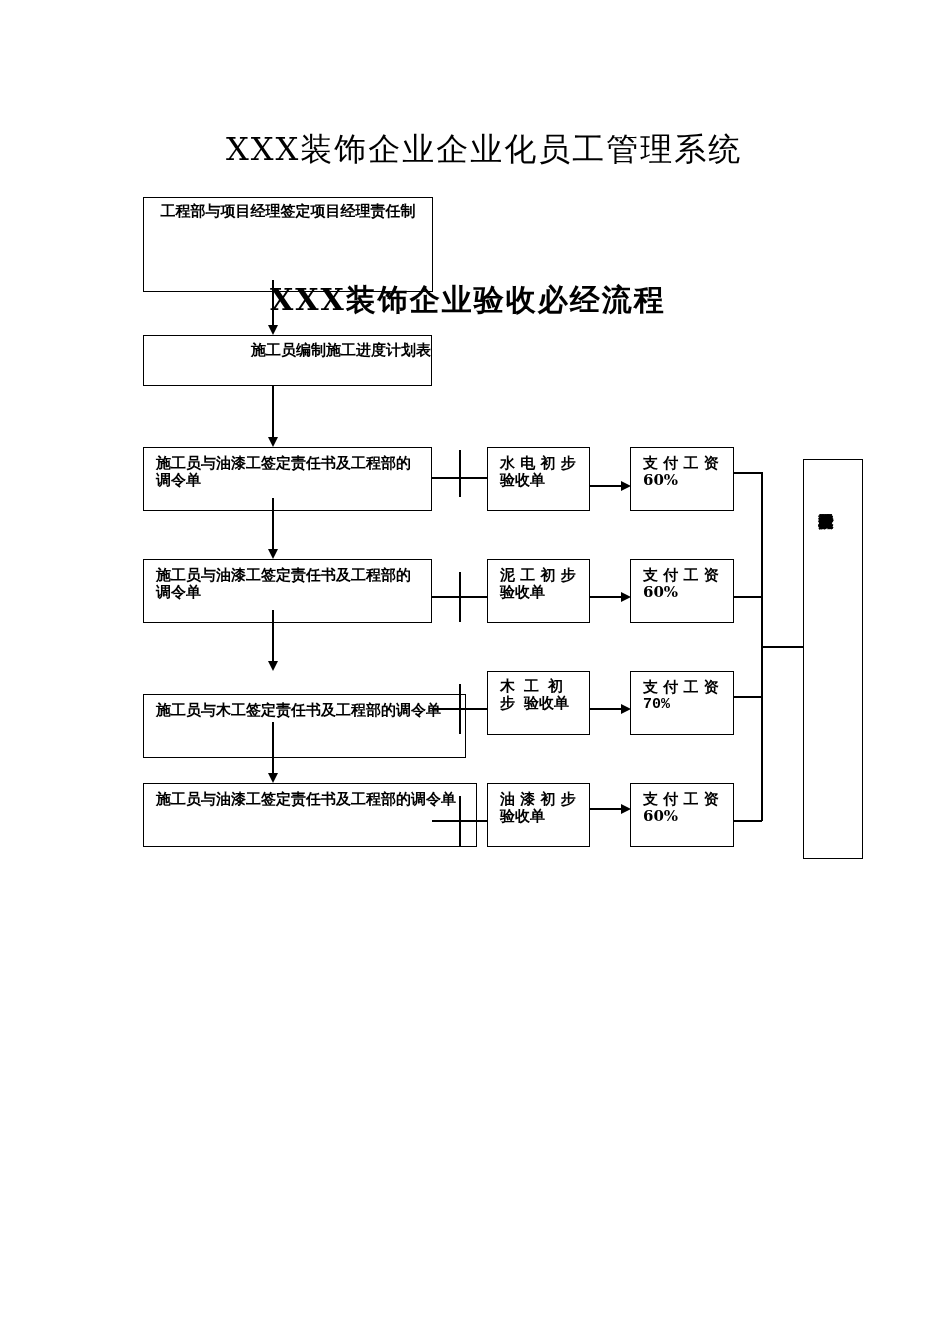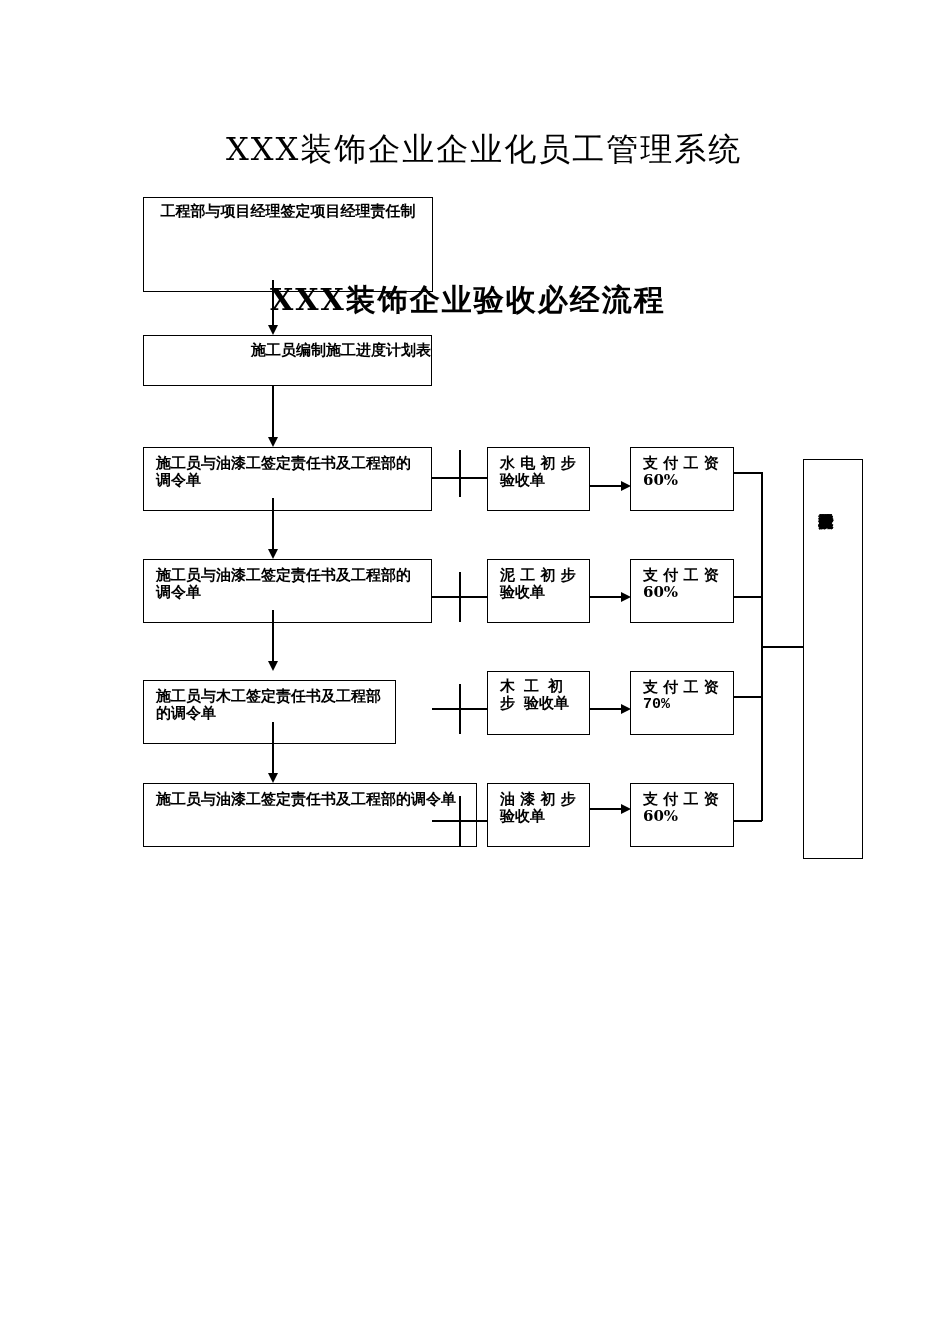--- a/index.html
+++ b/index.html
@@ -66,21 +66,21 @@
 <div class="arrow-right" style="left:621px; top:592px;"></div>
 <div class="box" style="left:630px; top:559px; width:104px; height:64px;">
   <div class="txt" style="padding:7px 8px 0 12px;">支 付 工 资</div>
   <div class="txt" style="padding:0 0 0 12px; font-family:'DejaVu Serif',serif;">60%</div>
 </div>
 <div class="hline" style="left:734px; top:596px; width:28px; height:1.5px;"></div>
 
 <div class="vline" style="left:272px; top:610px; width:1.5px; height:52px;"></div>
 <div class="arrow-down" style="left:268px; top:661px;"></div>
 
-<div class="box" style="left:143px; top:680px; width:253px; height:64px;">
+<div class="box" style="left:143px; top:694px; width:323px; height:64px;">
   <div class="txt" style="padding:7px 8px 0 12px;">施工员与木工签定责任书及工程部的调令单</div>
 </div>
 <div class="hline" style="left:432px; top:708px; width:56px; height:1.5px;"></div>
 <div class="vline" style="left:459px; top:684px; width:1.5px; height:50px;"></div>
 <div class="box" style="left:487px; top:671px; width:103px; height:64px;">
   <div class="txt" style="padding:7px 8px 0 12px;font-family:Liberation Mono, monospace;">木 工 初 步 验收单</div>
 </div>
 <div class="hline" style="left:590px; top:708px; width:32px; height:1.5px;"></div>
 <div class="arrow-right" style="left:621px; top:704px;"></div>
 <div class="box" style="left:630px; top:671px; width:104px; height:64px;">

